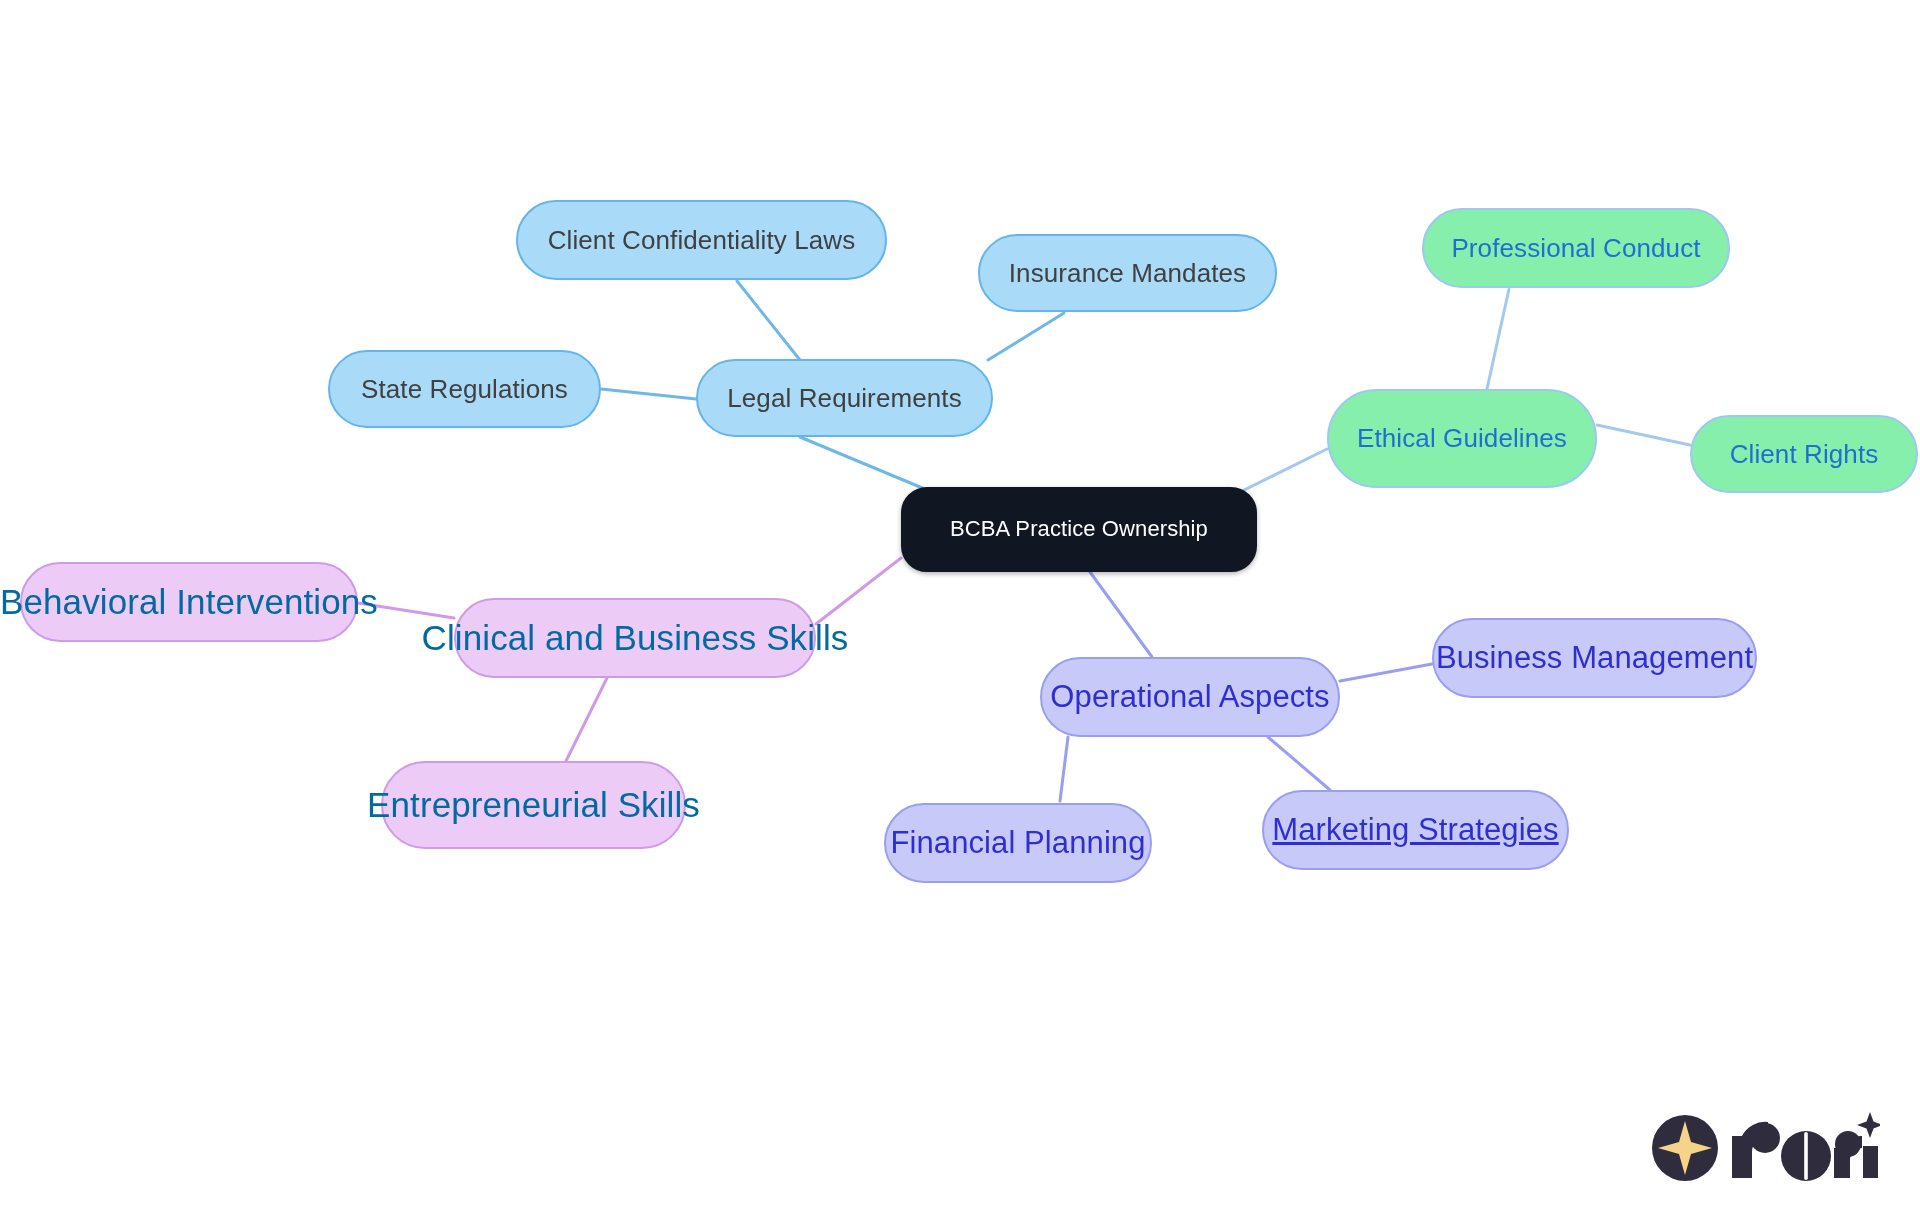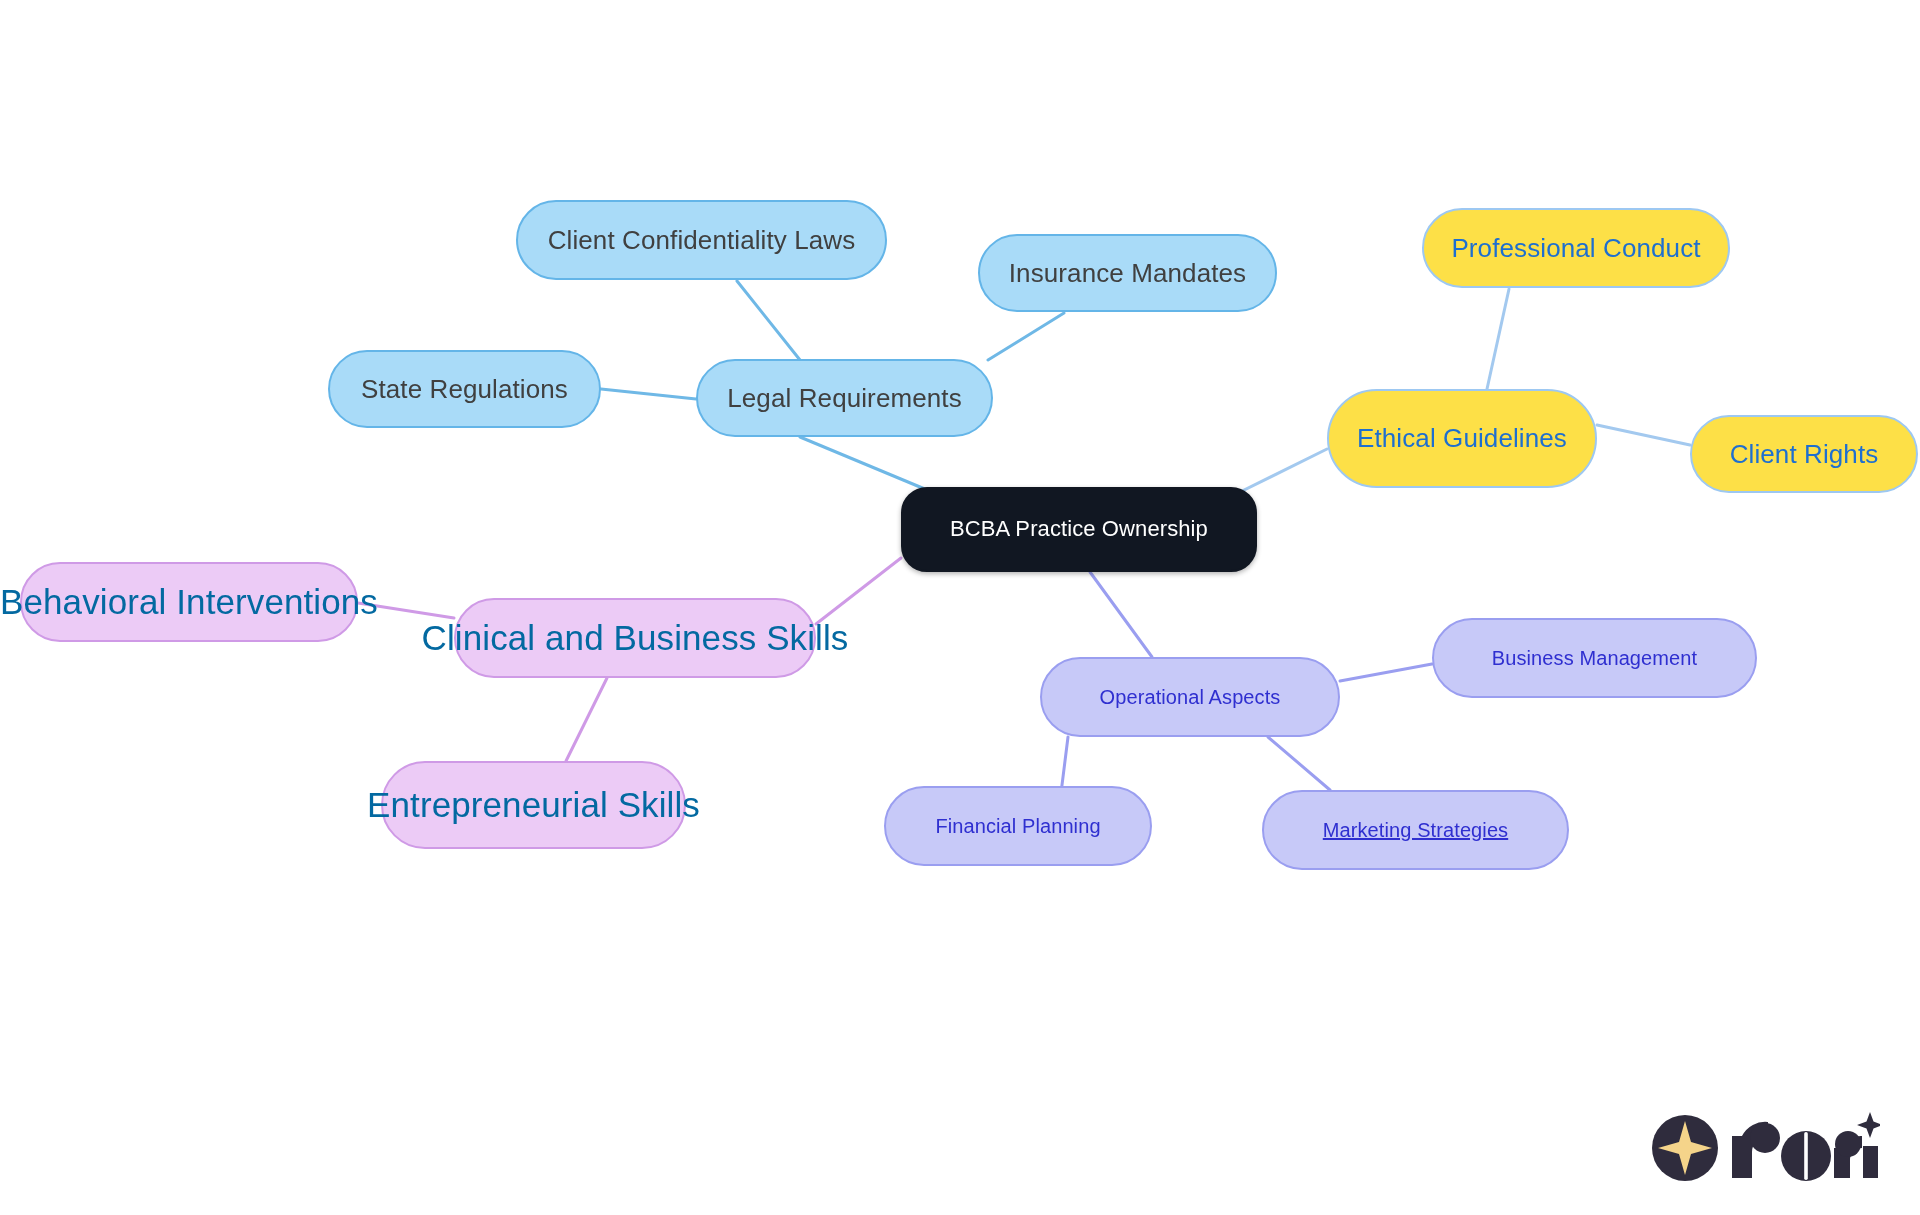--- a/index.html
+++ b/index.html
@@ -49,30 +49,30 @@
     border-radius: 26px;
     box-shadow: 0 2px 5px rgba(0,0,0,0.30);
   }
   .node.blue-1 {
     background: #a9dbf8;
     border-color: #64b5e8;
     color: #404040;
     font-size: 26px;
   }
   .node.blue-2 {
-    background: #fde047;
+    background: #86efac;
     border-color: #9dc8f2;
     color: #1e6fd0;
     font-size: 26px;
   }
   .node.violet {
     background: #c7c9f8;
     border-color: #9a9ef0;
     color: #2f2fd0;
-    font-size: 20px;
+    font-size: 31px;
   }
   .node.orchid {
     background: #eccbf6;
     border-color: #cf9ae6;
     color: #0369a1;
     font-size: 35px;
   }
   #logo {
     position: absolute;
     display: flex;
@@ -129,21 +129,21 @@
       </div>
       <div class="node violet" style="left: 1040px; top: 657px; width: 300px; height: 80px;">
         <span class="node-label">Operational Aspects</span>
       </div>
       <div class="node violet" style="left: 1432px; top: 618px; width: 325px; height: 80px;">
         <span class="node-label">Business Management</span>
       </div>
       <div class="node violet" style="left: 1262px; top: 790px; width: 307px; height: 80px; text-decoration: underline;">
         <span class="node-label">Marketing Strategies</span>
       </div>
-      <div class="node violet" style="left: 884px; top: 786px; width: 268px; height: 80px;">
+      <div class="node violet" style="left: 884px; top: 803px; width: 268px; height: 80px;">
         <span class="node-label">Financial Planning</span>
       </div>
       <div class="node orchid" style="left: 454px; top: 598px; width: 362px; height: 80px;">
         <span class="node-label">Clinical and Business Skills</span>
       </div>
       <div class="node orchid" style="left: 20px; top: 562px; width: 338px; height: 80px;">
         <span class="node-label">Behavioral Interventions</span>
       </div>
       <div class="node orchid" style="left: 381px; top: 761px; width: 305px; height: 88px;">
         <span class="node-label">Entrepreneurial Skills</span>

